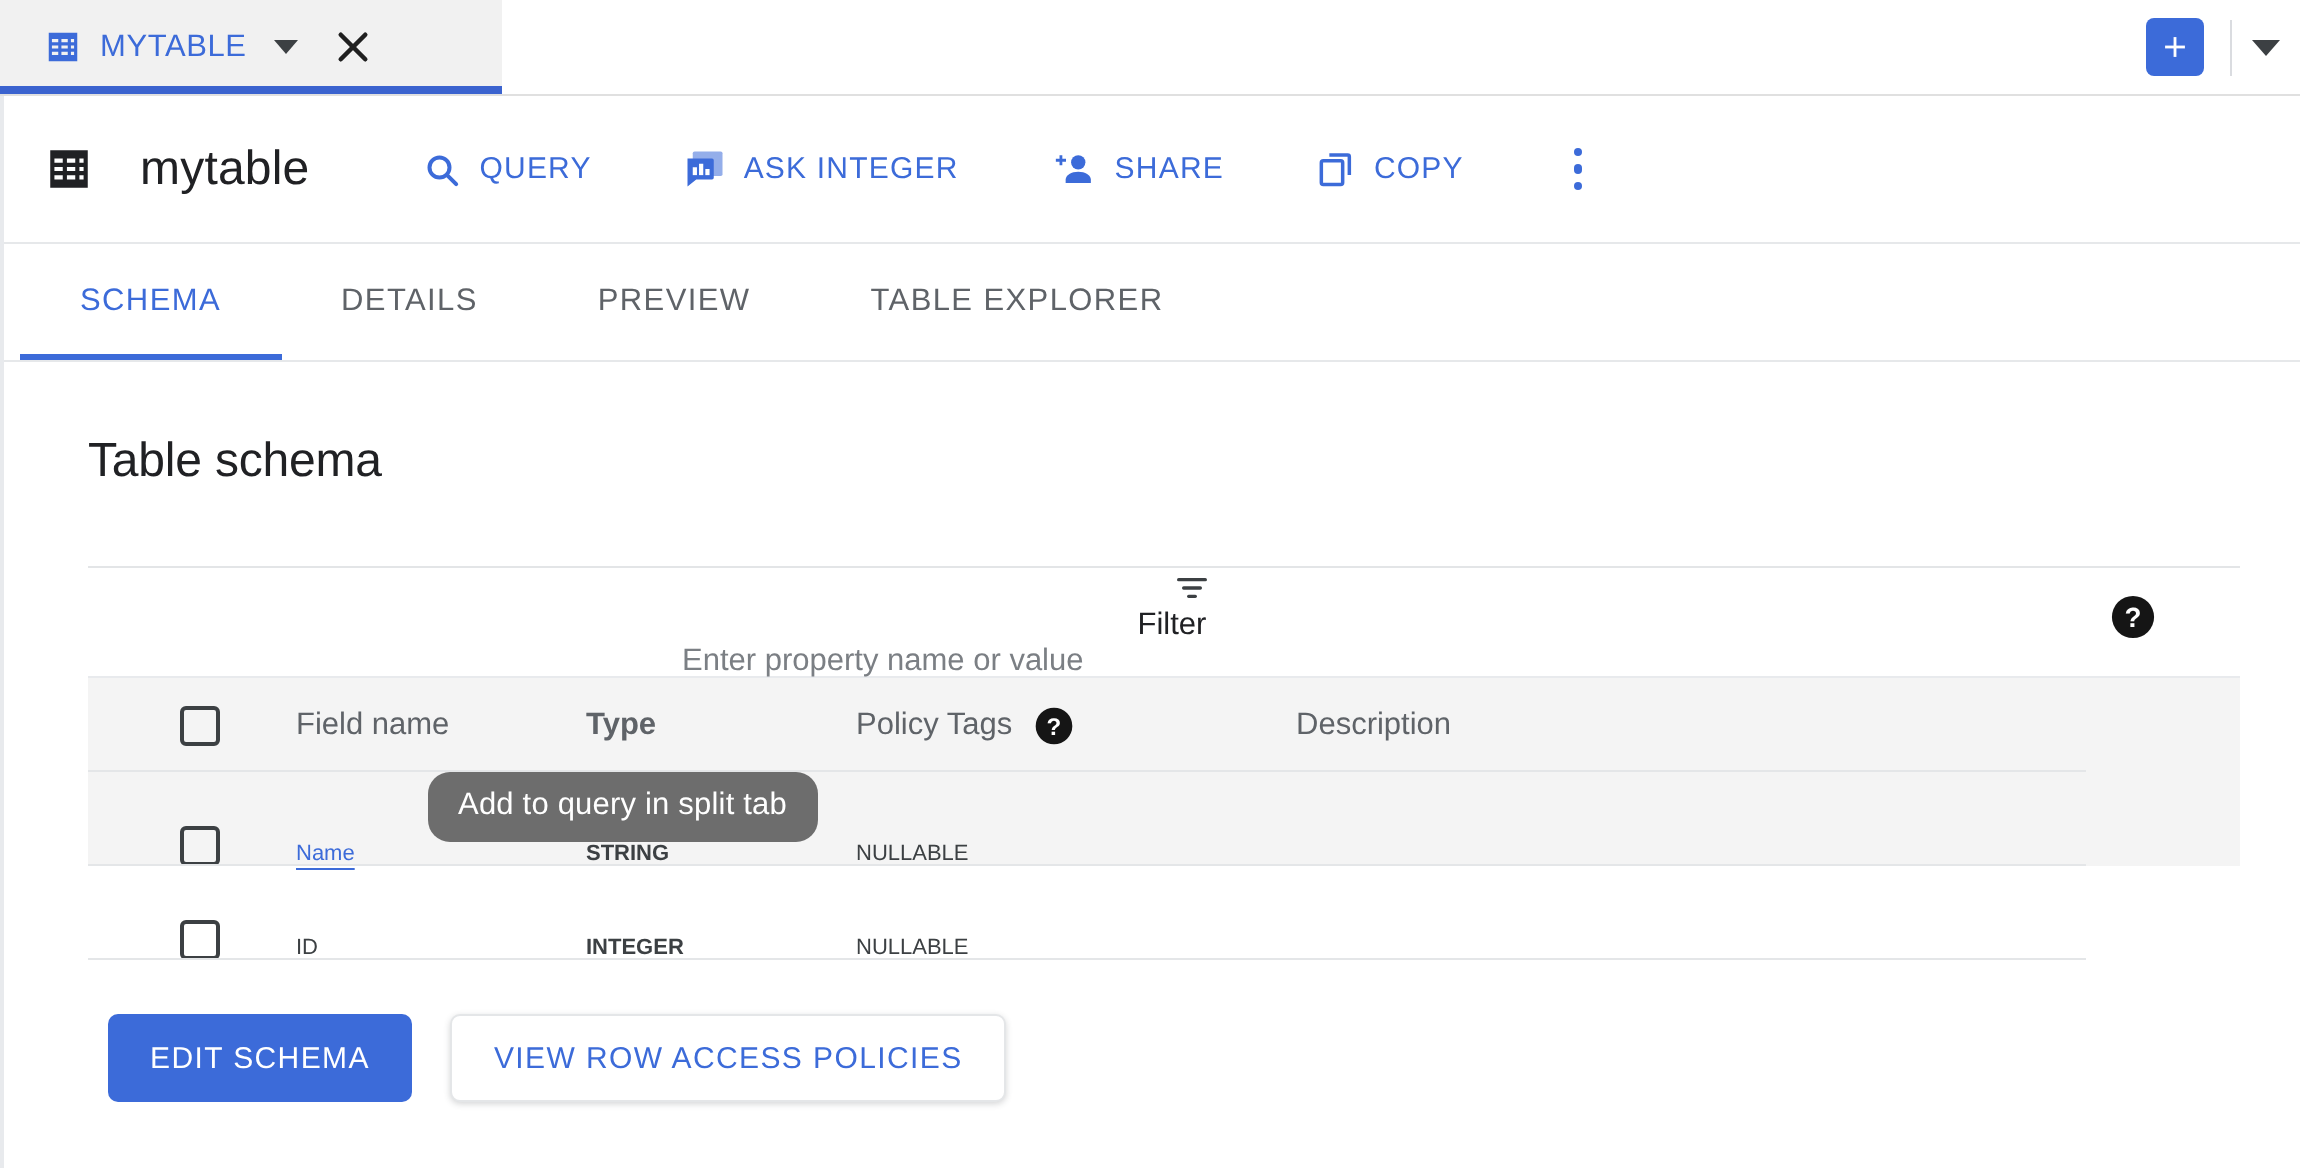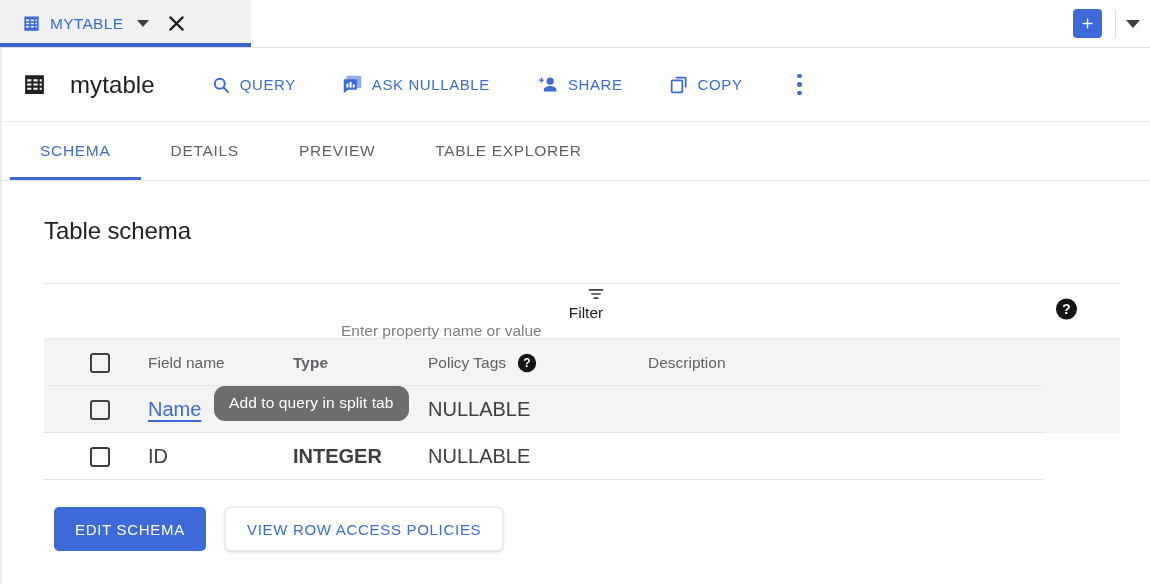--- a/index.html
+++ b/index.html
@@ -288,21 +288,21 @@
     border-radius: 3px;
     box-sizing: border-box;
     background: transparent;
   }
   .c-field { width: 145px; flex: 0 0 145px; }
   .c-type  { width: 135px; flex: 0 0 135px; font-weight: bold; }
   .c-mode  { width: 155px; flex: 0 0 155px; }
   .c-policy{ width: 188px; flex: 0 0 188px; display: flex; align-items: center; }
   .c-desc  { flex: 1 1 auto; margin-left: 32px; }
 
-  .srow.data { font-size: 20px; color: #3c4043; }
+  .srow.data { font-size: 11px; color: #3c4043; align-items: flex-end; }
   .field-link {
     color: #3c6bd9;
     text-decoration: underline;
     text-underline-offset: 4px;
   }
   .policy-help {
     margin-left: 11px;
     display: inline-flex;
   }
 
@@ -416,21 +416,21 @@
         <svg width="21" height="21" viewBox="0 0 24 24" fill="#3c6bd9">
           <path d="M6 2h15a1 1 0 0 1 1 1v12a1 1 0 0 1-1 1H6a1 1 0 0 1-1-1V3a1 1 0 0 1 1-1z" opacity=".55"></path>
           <path d="M2 6h14a1 1 0 0 1 1 1v10a1 1 0 0 1-1 1H7l-5 4V6z"></path>
           <g fill="#ffffff">
             <rect x="5" y="11" width="2.4" height="4.5"></rect>
             <rect x="8.6" y="9" width="2.4" height="6.5"></rect>
             <rect x="12.2" y="12" width="2.4" height="3.5"></rect>
           </g>
         </svg>
       </span>
-      <span>ASK NULLABLE</span>
+      <span>ASK INTEGER</span>
     </span>
 
     <span class="action-btn">
       <span class="ai">
         <svg width="23" height="21" viewBox="0 0 26 24" fill="#3c6bd9">
           <path d="M3.2 6.2h2.1V4.1h1.6v2.1h2.1v1.6H6.9v2.1H5.3V7.8H3.2z"></path>
           <circle cx="16" cy="8.2" r="4.1"></circle>
           <path d="M16 13.6c-3.9 0-7.2 2-7.2 4.4V20h14.4v-2c0-2.4-3.3-4.4-7.2-4.4z"></path>
         </svg>
       </span>

